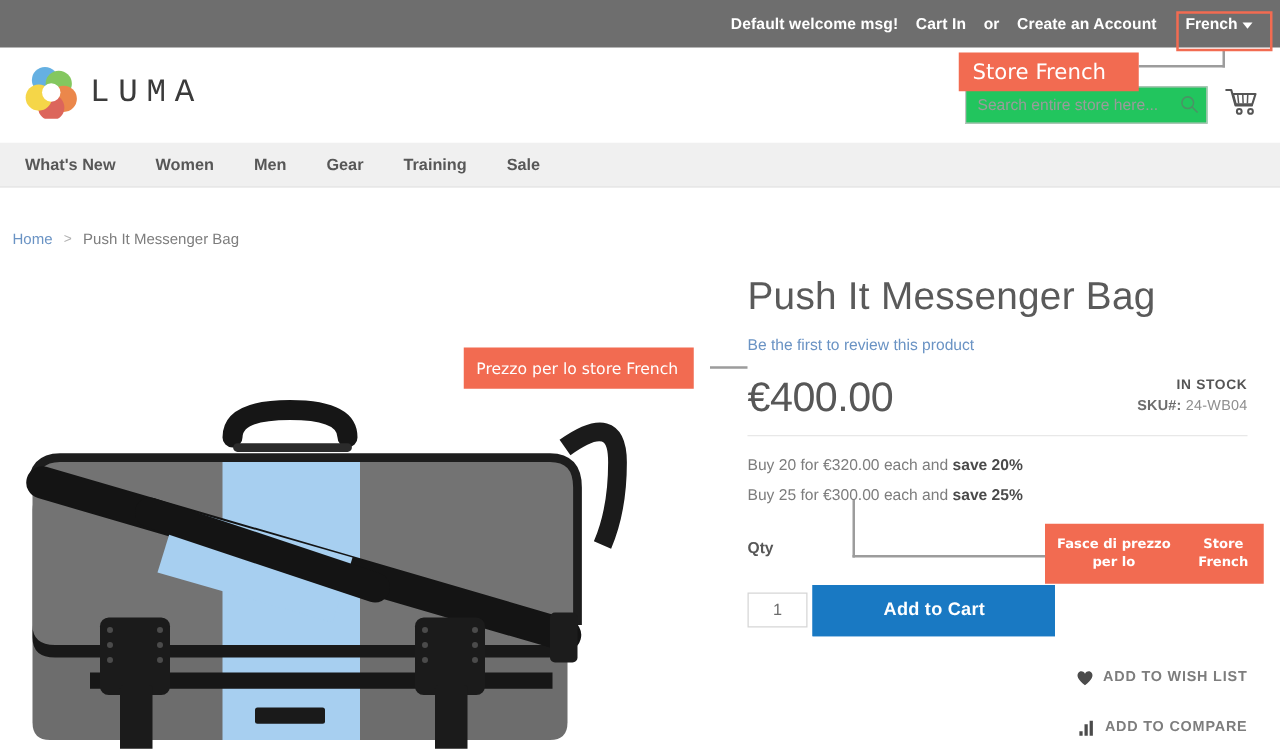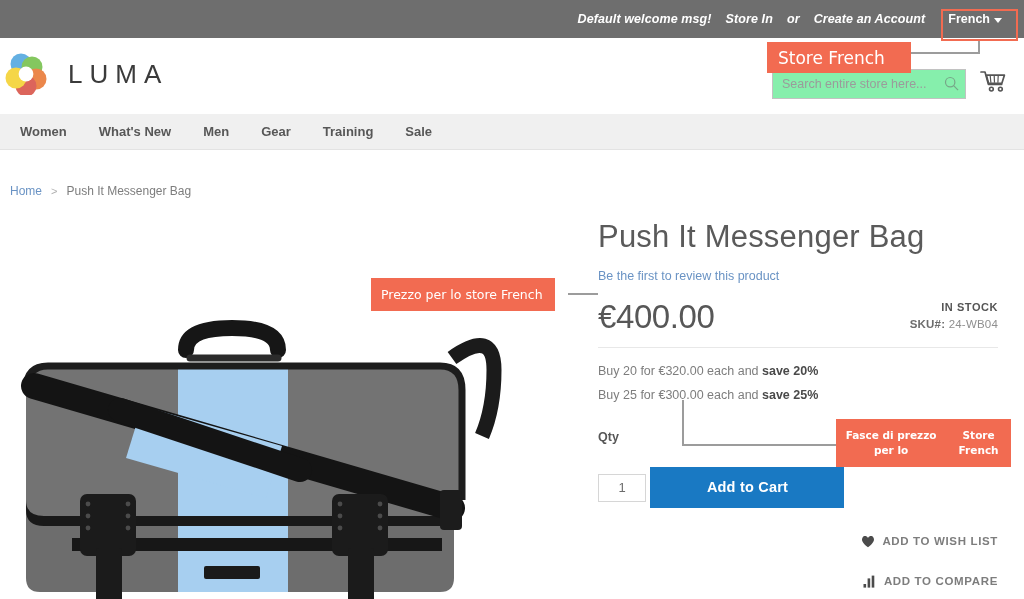--- a/index.html
+++ b/index.html
@@ -23,21 +23,20 @@
     padding-right:12px;
     position:relative;
     z-index:3;
   }
   .panel-top .links{
     display:flex;
     align-items:center;
     gap:0px;
     font-size:12.5px;
     color:#ffffff;
-    font-style:italic;
   }
   .panel-top .links span,
   .panel-top .links a{
     color:#ffffff;
     text-decoration:none;
     padding:0 7px;
     white-space:nowrap;
     font-weight:600;
     letter-spacing:.1px;
   }
@@ -75,44 +74,45 @@
 
   
   .header{
     position:relative;
     height:76px;
     background:#fff;
     z-index:2;
   }
   .logo{
     position:absolute;
-    left:5px; top:15px;
-    display:flex;
-    align-items:center;
-    gap:21px;
+    left:20px; top:15px;
+    display:flex;
+    align-items:center;
+    gap:10px;
     cursor:pointer;
+    font-family:Liberation Mono, monospace;
   }
   .logo-mark{ width:42px;height:42px;position:relative; }
   .logo-word{
     font-size:26px;
     letter-spacing:7px;
     color:#3b3b3b;
     font-weight:400;
   }
 
   .search-wrap{
     position:absolute;
     right:58px; top:31px;
     width:194px;
   }
   .search-wrap input{
     width:100%;
     height:30px;
     border:1px solid #c2c2c2;
-    background:#86efac;
+    background:#22c55e;
     padding:0 26px 0 9px;
     font-size:12.5px;
     color:#575757;
     font-family:"Liberation Sans", sans-serif;
     outline:none;
   }
   .search-wrap input::placeholder{ color:#9b9b9b; }
   .search-ico{
     position:absolute;
     right:7px; top:7px;
@@ -333,21 +333,21 @@
   
   .lead-f-v{ left:682px; top:400px; width:2px;  height:46px; }
   .lead-f-h{ left:682px; top:444px; width:156px; height:2px; }
 </style>
 </head>
 <body>
 
 <div class="panel-top">
   <div class="links">
     <span>Default welcome msg!</span>
-    <a href="#">Store In</a>
+    <a href="#">Cart In</a>
     <span>or</span>
     <a href="#">Create an Account</a>
   </div>
   <div class="lang-switcher">
     <span>French</span>
     <span class="caret"></span>
   </div>
 </div>
 <div class="hl-lang"></div>
 
@@ -384,22 +384,22 @@
       <line x1="12.2" y1="9.8" x2="12.9" y2="16.8" stroke="#555" stroke-width="1.2"></line>
       <line x1="16.2" y1="9.8" x2="16.5" y2="16.8" stroke="#555" stroke-width="1.2"></line>
       <line x1="20.2" y1="9.8" x2="19.9" y2="16.8" stroke="#555" stroke-width="1.2"></line>
       <circle cx="13.4" cy="23.1" r="1.9" fill="none" stroke="#555" stroke-width="1.6"></circle>
       <circle cx="22.4" cy="23.1" r="1.9" fill="none" stroke="#555" stroke-width="1.6"></circle>
     </svg>
   </div>
 </div>
 
 <nav class="nav">
+  <a href="#">What's New</a>
   <a href="#">Women</a>
-  <a href="#">What's New</a>
   <a href="#">Men</a>
   <a href="#">Gear</a>
   <a href="#">Training</a>
   <a href="#">Sale</a>
 </nav>
 
 <div class="breadcrumbs">
   <a href="#">Home</a>
   <span class="sep">&gt;</span>
   <span>Push It Messenger Bag</span>

